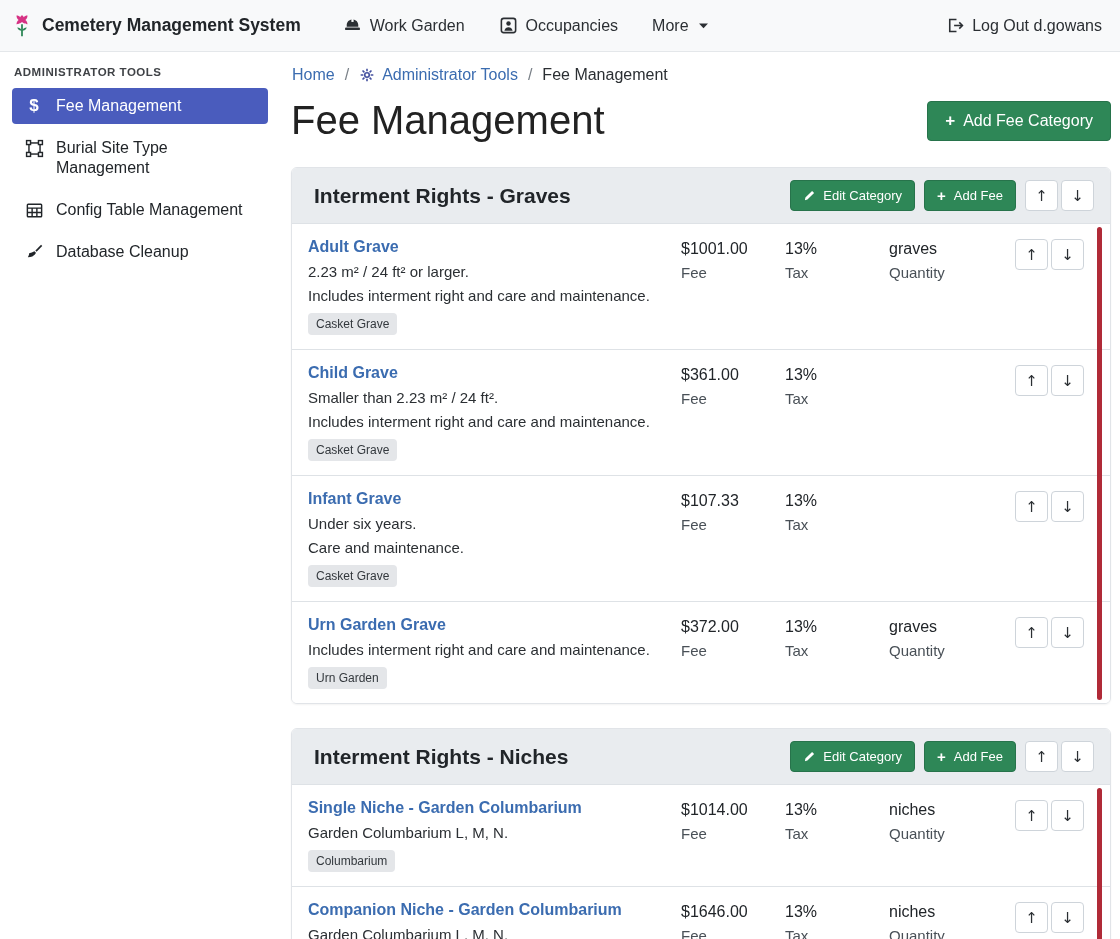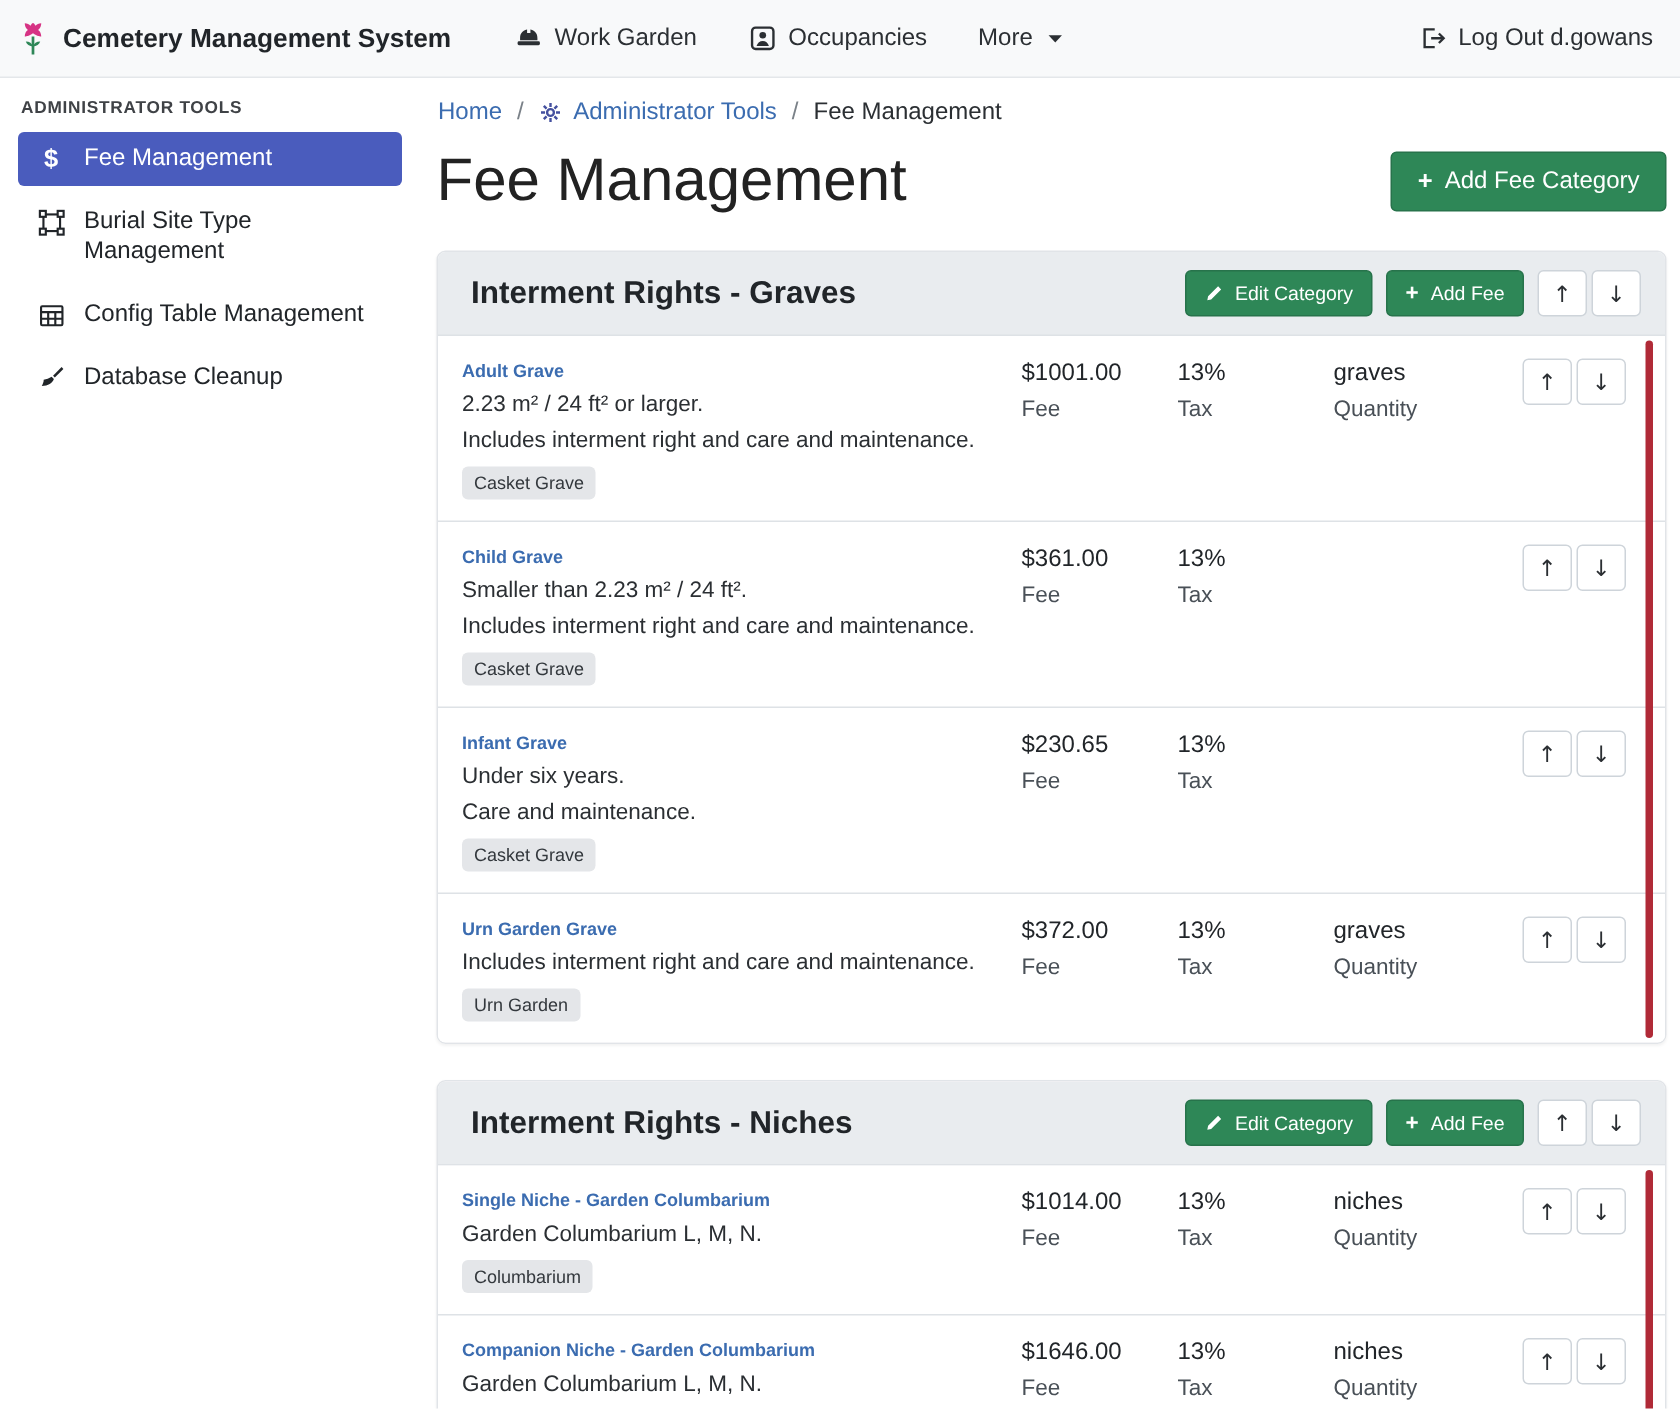--- a/index.html
+++ b/index.html
@@ -83,21 +83,21 @@
     font-family:"DejaVu Sans",sans-serif;
   }
   .card-body{position:relative; background:#fff;}
   .card-scrollbar{
     position:absolute; top:3px; bottom:3px; right:8px; width:5px;
     background:var(--red); border-radius:3px; z-index:2;
   }
   .fee-row{display:flex; align-items:flex-start; padding:14px 26px 14px 16px;}
   .fee-row + .fee-row{border-top:1px solid var(--border);}
   .fee-main{flex:1; min-width:0; padding-right:10px;}
-  .fee-name{color:var(--link); font-weight:bold; font-size:12px; display:inline-block; margin-bottom:7px;}
+  .fee-name{color:var(--link); font-weight:bold; font-size:16px; display:inline-block; margin-bottom:7px;}
   .fee-line{font-size:15px; color:#2b2f33; margin-bottom:7px;}
   .badge{
     display:inline-block; background:#e4e6e9; color:#33383d; font-size:12px;
     padding:4px 8px; border-radius:4px; margin-top:2px;
   }
   .cell{width:104px; text-align:left; padding-top:2px;}
   .cell.qty{width:112px;}
   .cell .val{font-size:16px; color:#212529; margin-bottom:6px;}
   .cell .lbl{font-size:15px; color:#495057;}
   .fee-row .arrow-group{margin-left:14px; margin-top:1px;}
@@ -314,21 +314,21 @@
               <div class="fee-row">
     <div class="fee-main">
       <a class="fee-name">Infant Grave</a>
       <div class="fee-lines">
                     <div class="fee-line">Under six years.</div>
                     <div class="fee-line">Care and maintenance.</div>
                   </div>
       <span class="badge">Casket Grave</span>
     </div>
     <div class="cell">
-      <div class="val">$230.65</div>
+      <div class="val">$107.33</div>
       <div class="lbl">Fee</div>
     </div>
     <div class="cell">
       <div class="val">13%</div>
       <div class="lbl">Tax</div>
     </div>
     <div class="cell qty" style="visibility: hidden;">
       <div class="val"></div>
       <div class="lbl">Quantity</div>
     </div>

